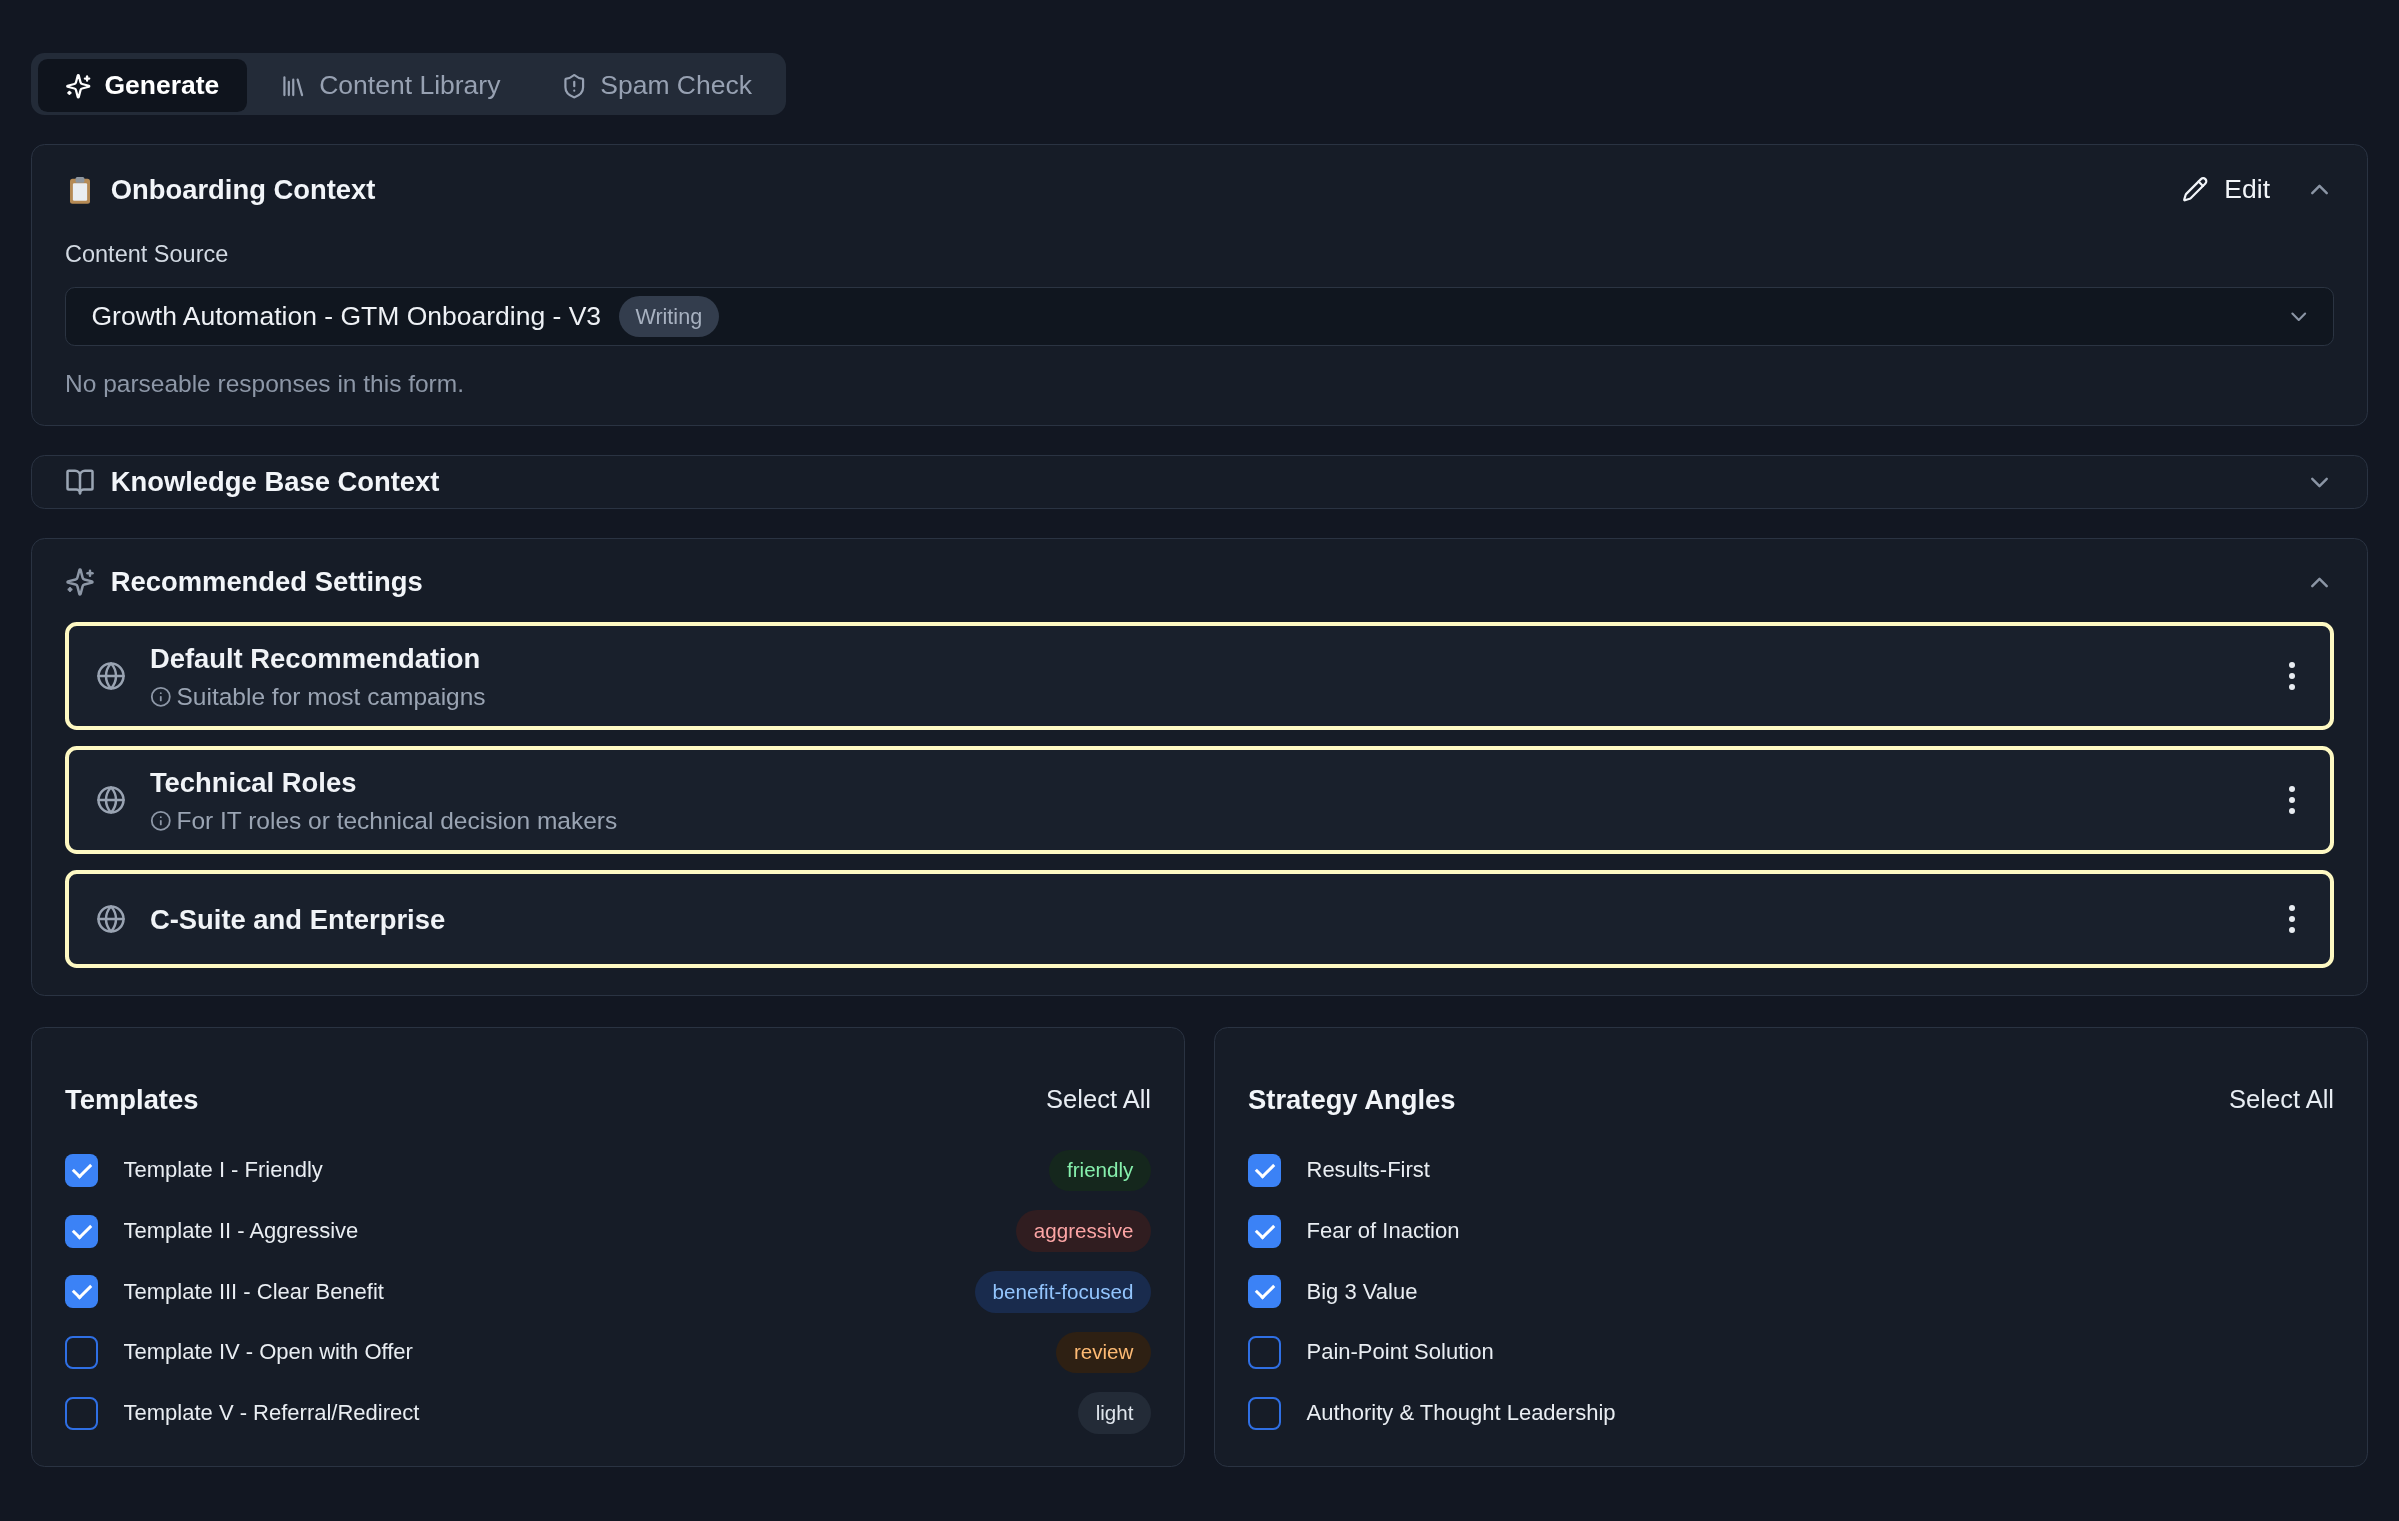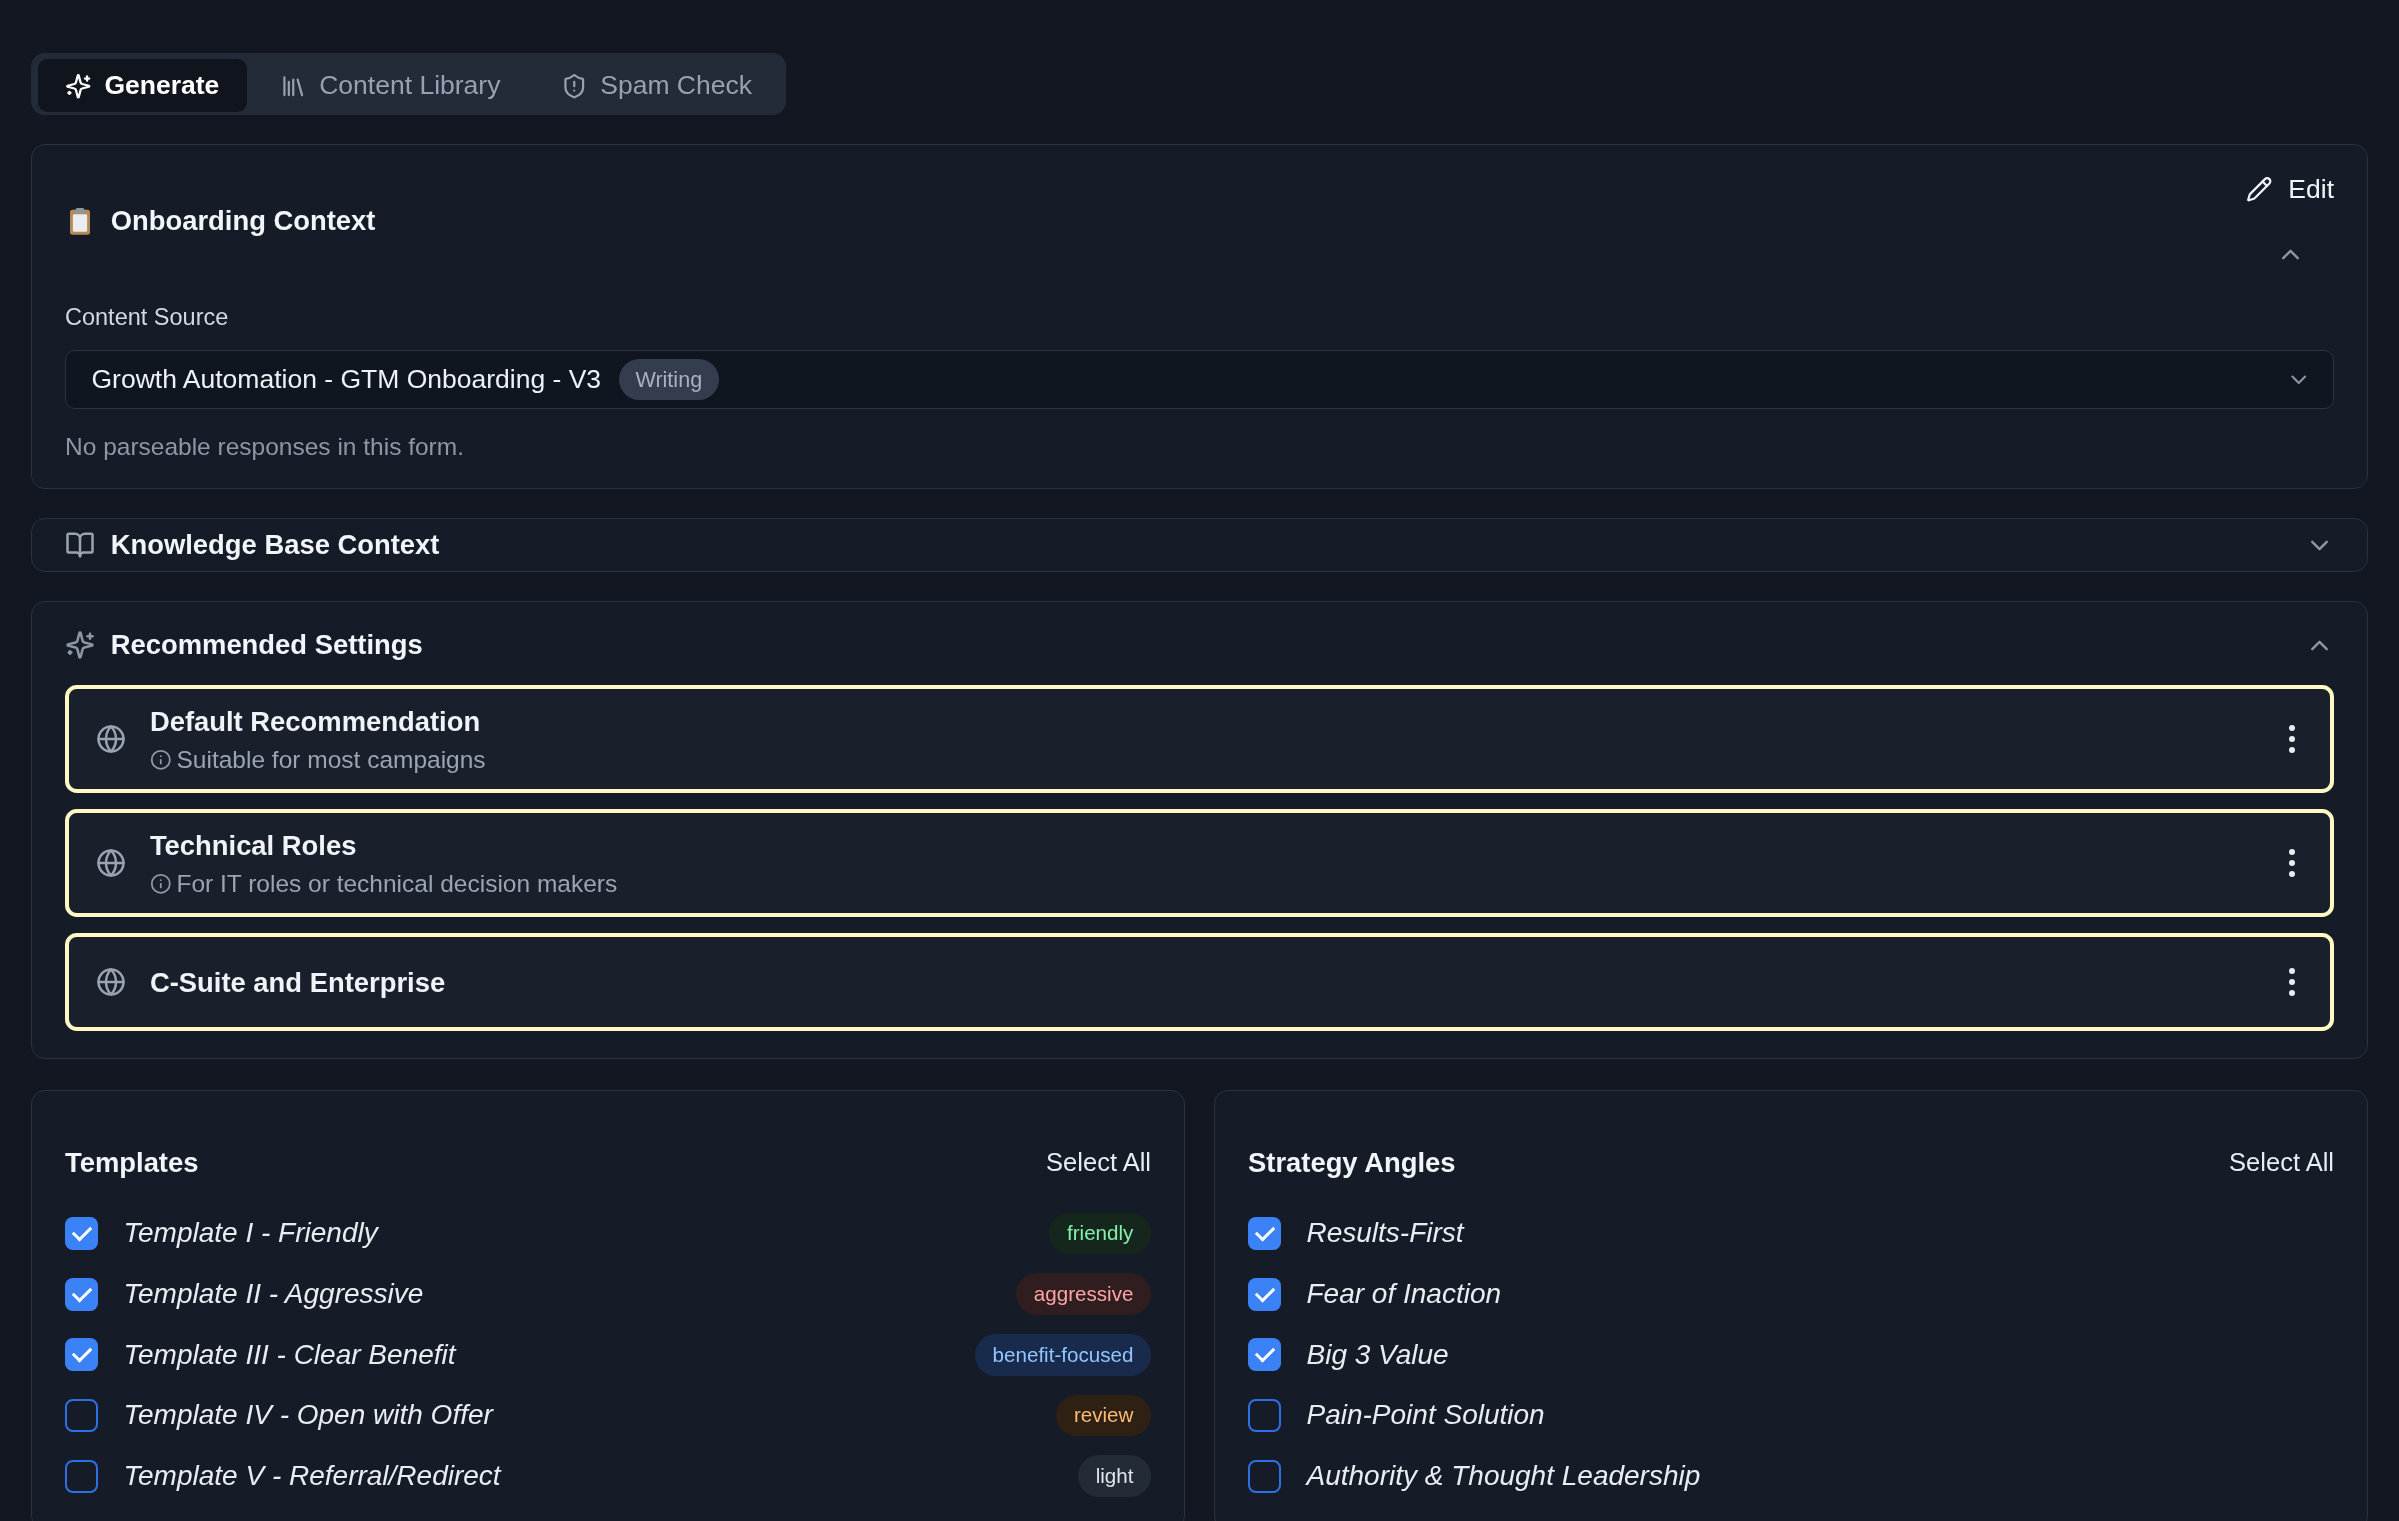--- a/index.html
+++ b/index.html
@@ -35,21 +35,21 @@
   .card {
     background:#161c27; border:1px solid #2a3342; border-radius:13.7px;
   }
   .card-head { display:flex; align-items:center; justify-content:space-between; }
   .card-title { display:flex; align-items:center; gap:15.7px; font-size:27.4px; font-weight:700; color:#f2f5f9; }
   .card-title svg { width:30px; height:30px; }
   .chev { width:29px; height:29px; color:#8b95a5; cursor:pointer; }
 
   
   .onboarding { margin-top:29px; padding:29px 33px 27.4px 33px; }
-  .head-actions { display:flex; align-items:center; gap:35px;flex-direction:column; }
+  .head-actions { display:flex; align-items:center; gap:35px; }
   .edit-btn { display:flex; align-items:center; gap:15.7px; background:none; border:none;
     color:#f2f5f9; font-size:26.5px; font-weight:500; font-family:inherit; cursor:pointer; }
   .edit-btn svg { width:26.5px; height:26.5px; }
   .field-label { display:block; margin-top:35px; font-size:23.5px; font-weight:500; color:#d2d9e2; }
   .select {
     position:relative; margin-top:19.6px; height:59px; display:flex; align-items:center;
     background:#10161f; border:1px solid #2b3442; border-radius:9.8px; padding:0 59px 0 25.5px;
     cursor:pointer;
   }
   .select-value { font-size:26.5px; color:#eef1f5; }
@@ -95,21 +95,21 @@
     width:33px; height:33px; border-radius:7.8px; flex:none;
     display:flex; align-items:center; justify-content:center; cursor:pointer;
   }
   .checkbox.checked { background:#3b82f6; }
   .checkbox.checked::after {
     content:""; width:14.7px; height:7.8px; margin-top:-3.9px;
     border-left:3.4px solid #fff; border-bottom:3.4px solid #fff;
     transform:rotate(-45deg);
   }
   .checkbox.unchecked { background:transparent; border:2px solid #2f6fe4; }
-  .check-label { margin-left:25.5px; font-size:28px; color:#e9edf2;font-style:italic; }
+  .check-label { margin-left:25.5px; font-size:22px; color:#e9edf2; }
   .badge {
     margin-left:auto; font-size:20.6px; font-weight:500;
     padding:8.8px 17.6px; border-radius:979px; white-space:nowrap;
   }
   .badge.green  { background:#15271d; color:#86efac; }
   .badge.red    { background:#301d20; color:#fca5a5; }
   .badge.blue   { background:#192b4d; color:#93c5fd; }
   .badge.orange { background:#2e2013; color:#fdba74; }
   .badge.slate  { background:#232b37; color:#dfe5ec; }
 </style>

